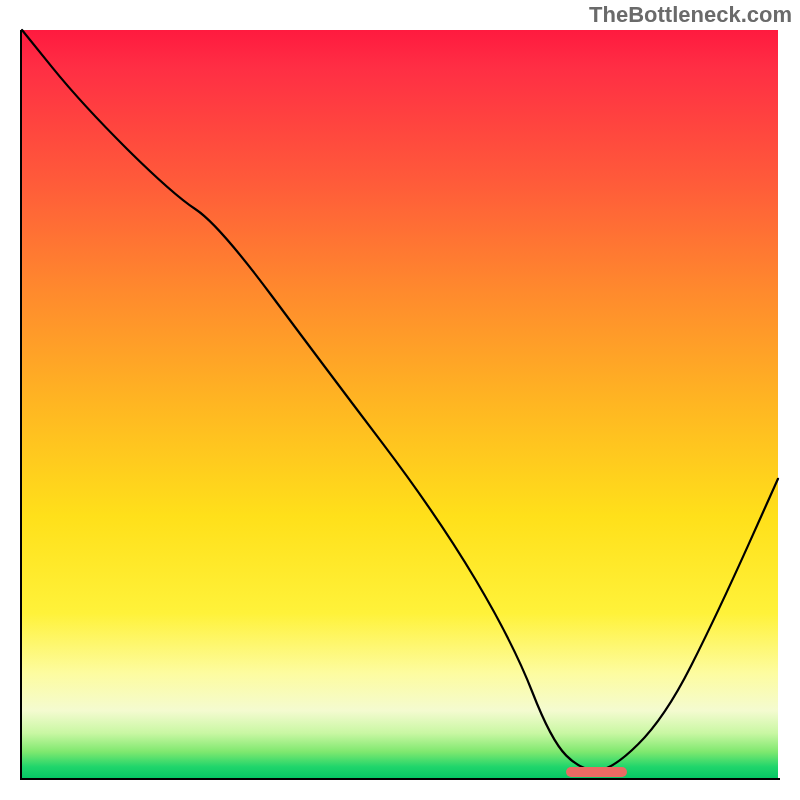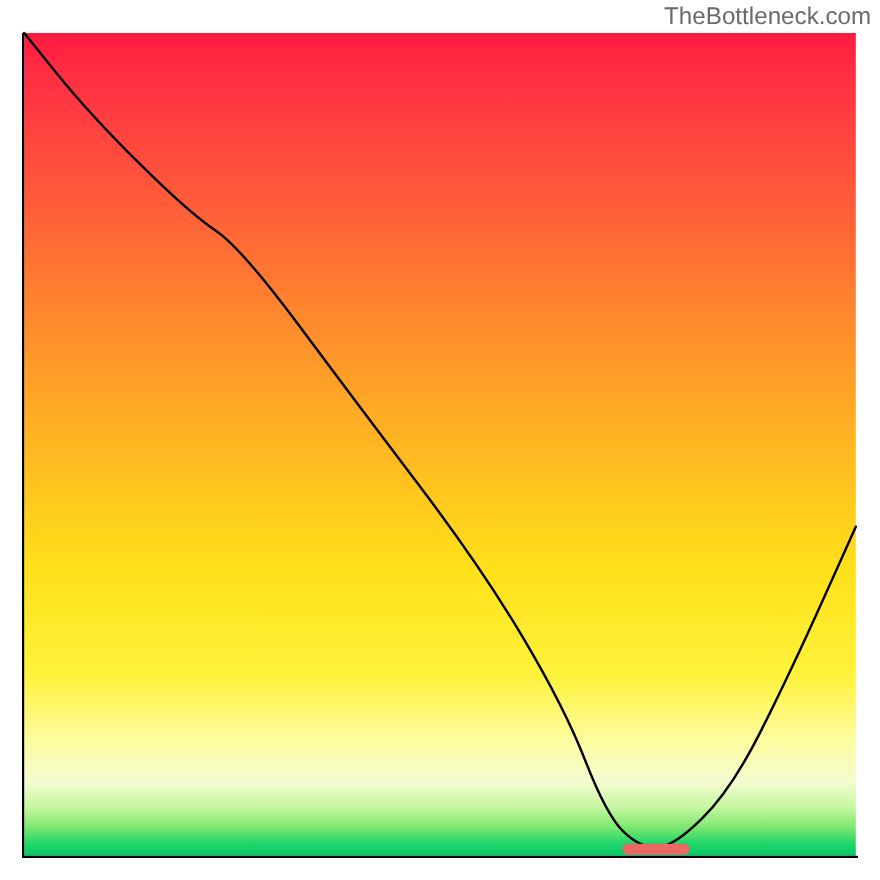--- a/index.html
+++ b/index.html
@@ -14,21 +14,21 @@
   .frame {
     position: relative;
     width: 800px;
     height: 800px;
   }
   .watermark {
     position: absolute;
     top: 2px;
     right: 8px;
     font-size: 22px;
-    font-weight: 400;
+    font-weight: 700;
     color: #6a6a6a;
     z-index: 5;
     user-select: none;
   }
   .plot {
     position: absolute;
     left: 22px;
     top: 30px;
     width: 756px;   
     height: 748px;  

